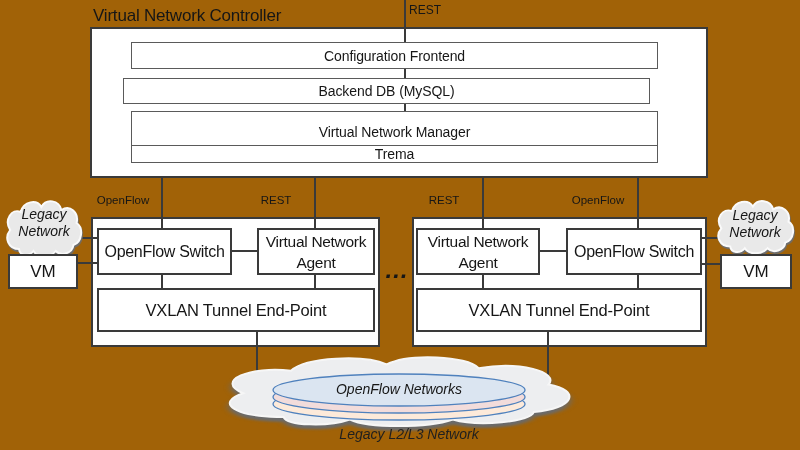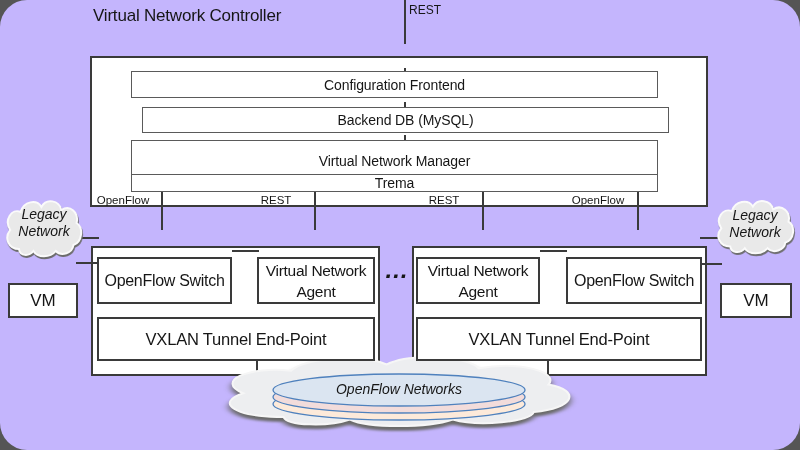--- a/index.html
+++ b/index.html
@@ -1,23 +1,22 @@
 <!DOCTYPE html>
 <html><head>
 <meta charset="utf-8">
 <style>
   html,body{margin:0;padding:0;background:#555;}
   .stage{
     position:relative;width:800px;height:450px;overflow:hidden;
-    background:#c4b5fd;
+    background:#a16207;
     font-family:"Liberation Sans","DejaVu Sans",sans-serif;
     color:#161616;
-    border-radius:27px;
   }
-  .abs{position:absolute;box-sizing:border-box;margin-top:29px;}
+  .abs{position:absolute;box-sizing:border-box;}
   .whitebox{background:#ffffff;border:2px solid #3a3a3a;z-index:1;}
   .innerbox{
     background:#ffffff;border:2px solid #3a3a3a;z-index:3;
     display:flex;align-items:center;justify-content:center;text-align:center;
   }
   .layerbox{
     background:#ffffff;border:1.5px solid #5a5a5a;z-index:3;
     display:flex;align-items:center;justify-content:center;text-align:center;
     font-size:14px;letter-spacing:-0.1px;
   }
@@ -72,21 +71,21 @@
 
     <ellipse cx="399" cy="404" rx="126" ry="16" fill="#fdeada" stroke="#4f81bd" stroke-width="1.3"></ellipse>
     <ellipse cx="399" cy="397" rx="126" ry="16" fill="#f2dcdb" stroke="#4f81bd" stroke-width="1.3"></ellipse>
     <ellipse cx="399" cy="390" rx="126" ry="16" fill="#dbe5f1" stroke="#4f81bd" stroke-width="1.3"></ellipse>
   </svg>
 
   <div class="lbl" style="left:93px;top:6px;font-size:17px;letter-spacing:-0.2px;">Virtual Network Controller</div>
   <div class="lbl" style="left:409px;top:4px;font-size:12px;">REST</div>
 
   <div class="abs layerbox" style="left:131px;top:42px;width:527px;height:27px;">Configuration Frontend</div>
-  <div class="abs layerbox" style="left:142px;top:78px;width:527px;height:26px;">Backend DB (MySQL)</div>
+  <div class="abs layerbox" style="left:123px;top:78px;width:527px;height:26px;">Backend DB (MySQL)</div>
   <div class="abs layerbox" style="left:131px;top:111px;width:527px;height:42px;">Virtual Network Manager</div>
   <div class="abs layerbox" style="left:131px;top:145px;width:527px;height:18px;">Trema</div>
 
   <div class="lbl small-lbl rtext" style="left:88px;top:194px;width:70px;">OpenFlow</div>
   <div class="lbl small-lbl rtext" style="left:241px;top:194px;width:70px;">REST</div>
   <div class="lbl small-lbl rtext" style="left:409px;top:194px;width:70px;">REST</div>
   <div class="lbl small-lbl rtext" style="left:562px;top:194px;width:72px;">OpenFlow</div>
 
   <div class="abs innerbox" style="left:97px;top:228px;width:135px;height:47px;font-size:16px;letter-spacing:-0.3px;">OpenFlow Switch</div>
   <div class="abs innerbox" style="left:257px;top:228px;width:118px;height:47px;font-size:15.5px;letter-spacing:-0.3px;line-height:21px;">Virtual Network Agent</div>
@@ -98,14 +97,15 @@
 
   <div class="lbl ctext" style="left:380px;top:257px;width:34px;font-size:24px;font-weight:bold;letter-spacing:1px;line-height:26px;">…</div>
 
   <div class="lbl ctext" style="left:6px;top:206px;width:76px;font-size:14px;line-height:16.5px;z-index:4;">Legacy Network</div>
   <div class="abs innerbox" style="left:8px;top:254px;width:70px;height:35px;font-size:17px;">VM</div>
 
   <div class="lbl ctext" style="left:716px;top:207px;width:78px;font-size:14px;line-height:16.5px;z-index:4;">Legacy Network</div>
   <div class="abs innerbox" style="left:720px;top:254px;width:72px;height:35px;font-size:17px;">VM</div>
 
   <div class="lbl ctext" style="left:299px;top:381px;width:200px;font-size:14px;z-index:4;">OpenFlow Networks</div>
+  <div class="lbl ctext" style="left:309px;top:426px;width:200px;font-size:14px;color:#1f1f1f;">Legacy L2/L3 Network</div>
 
 </div>
 
 </body></html>

